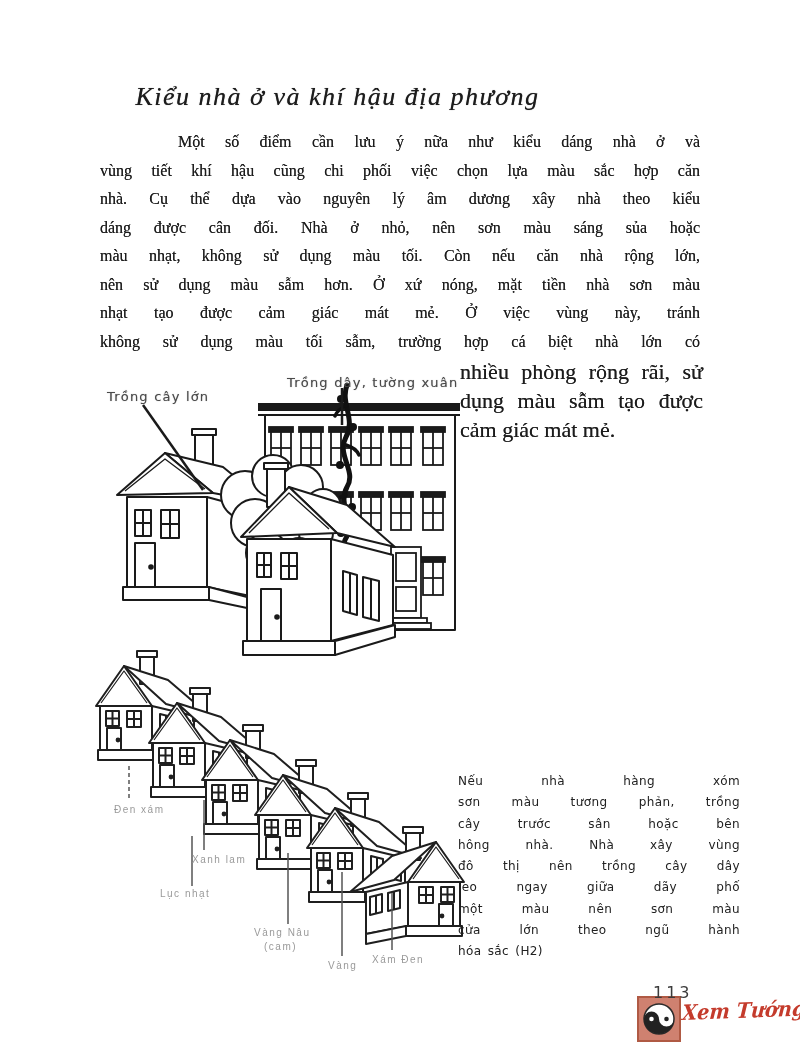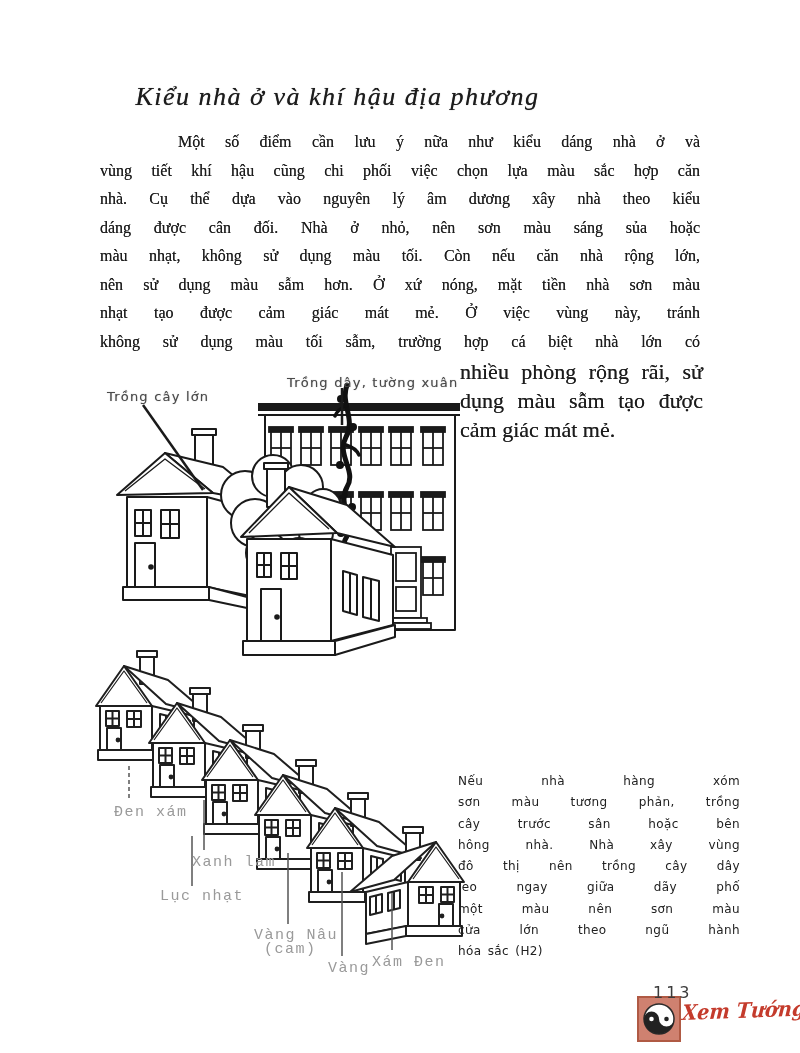--- a/index.html
+++ b/index.html
@@ -27,22 +27,22 @@
   }
   .figure{position:absolute;}
   .fig1{left:95px;top:375px;width:370px;height:292px;}
   .fig2{left:92px;top:648px;width:382px;height:350px;}
   .fig-label{
     position:absolute;font-family:"DejaVu Sans",sans-serif;
     font-size:13px;color:#4a4a4a;letter-spacing:1.2px;white-space:nowrap;
     text-shadow:0 0 1px rgba(80,80,80,.5);
   }
   .faint-label{
-    position:absolute;font-family:Liberation Mono, monospace;
-    font-size:15px;color:#9a9a9a;letter-spacing:1.5px;white-space:nowrap;
+    position:absolute;font-family:Liberation Sans, sans-serif;
+    font-size:10px;color:#9a9a9a;letter-spacing:1.5px;white-space:nowrap;
   }
   .caption{
     position:absolute;left:458px;top:771px;width:282px;
     font-family:"DejaVu Sans",sans-serif;font-size:12px;line-height:21.3px;
     color:#212121;letter-spacing:0.4px;word-spacing:2px;
   }
   .caption .jline{text-align:justify;text-align-last:justify;}
   .page-number{
     position:absolute;left:653px;top:983px;
     font-family:"DejaVu Sans",sans-serif;font-size:16px;color:#3b3b3b;

